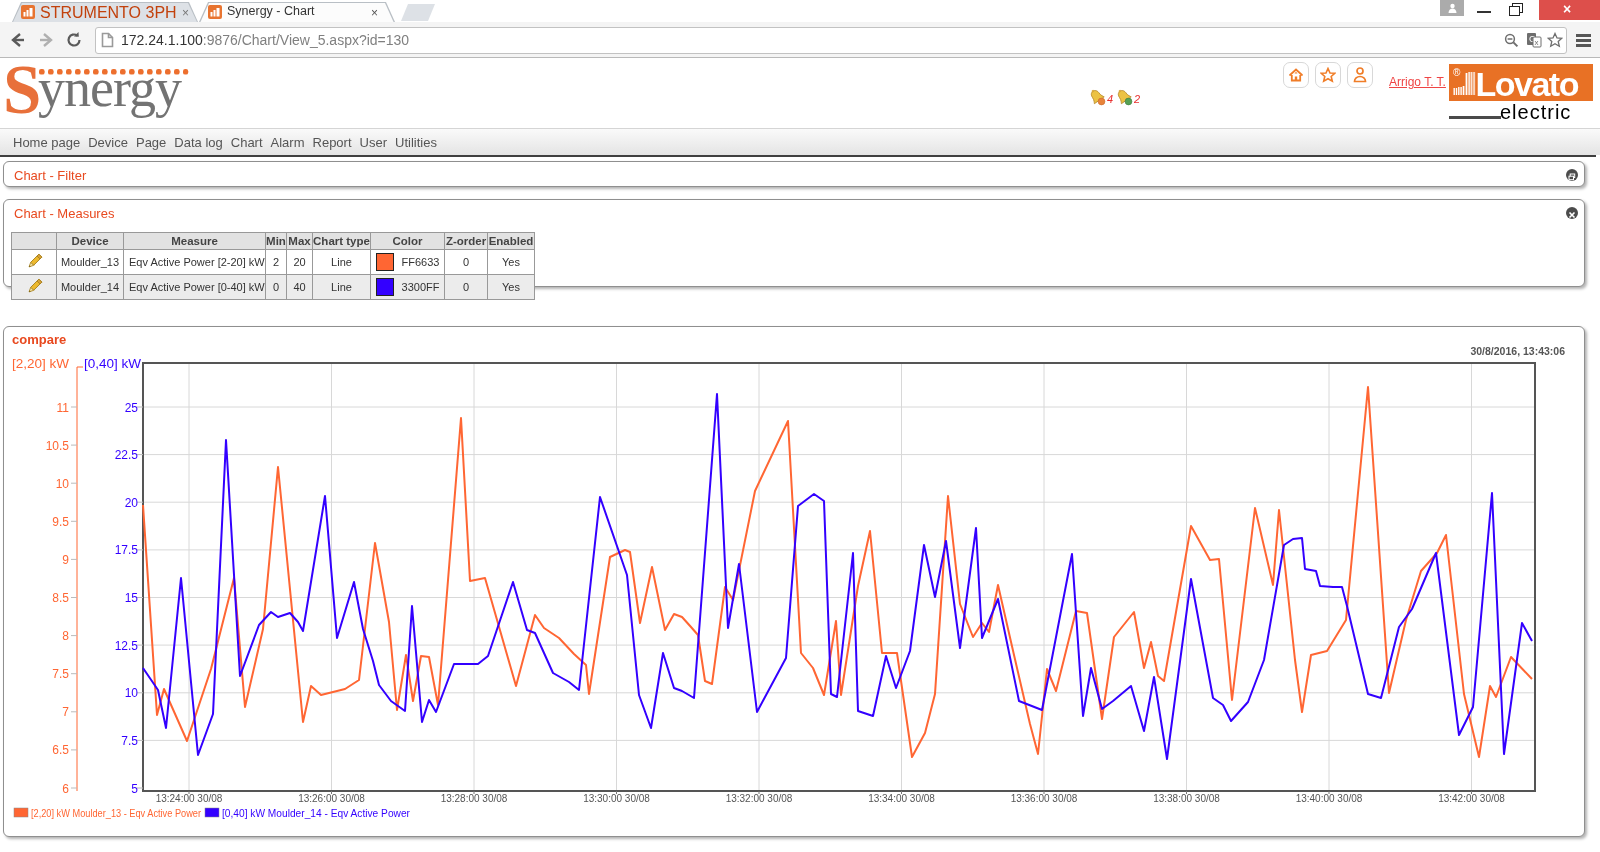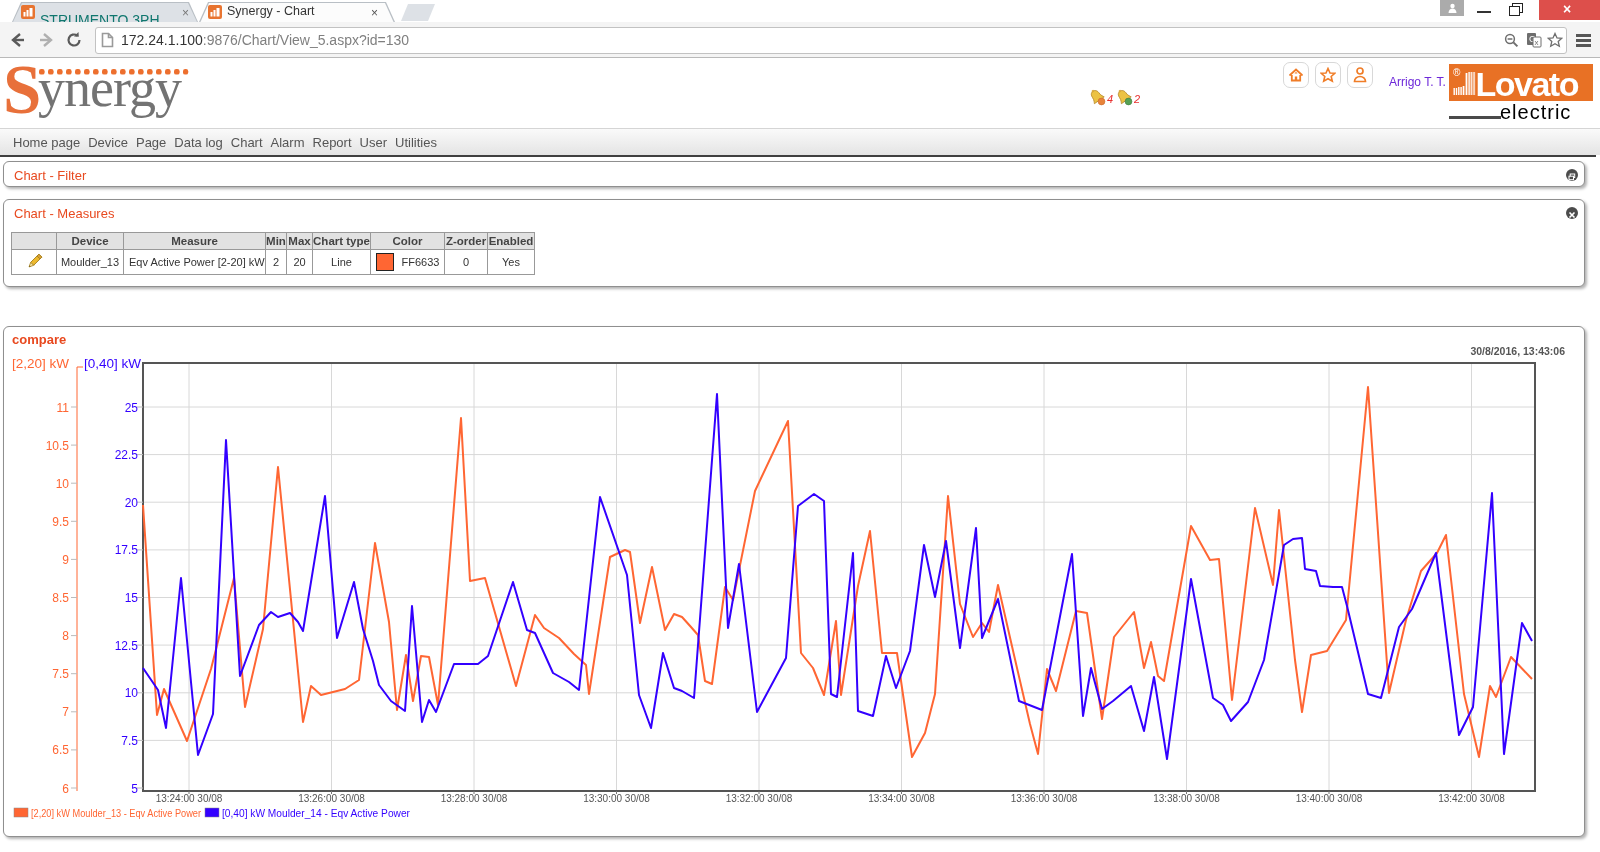--- a/index.html
+++ b/index.html
@@ -34,21 +34,21 @@
     <rect x="2.5" y="7" width="2" height="4.5" fill="#fff"></rect>
     <rect x="5.5" y="5" width="2" height="6.5" fill="#fff"></rect>
     <rect x="8.5" y="3" width="3" height="8.5" fill="#fff"></rect>
   </svg>
 <svg class="abs" style="left:208px;top:5px" width="14" height="14">
     <rect width="14" height="14" rx="2" fill="#e87430"></rect>
     <rect x="2.5" y="7" width="2" height="4.5" fill="#fff"></rect>
     <rect x="5.5" y="5" width="2" height="6.5" fill="#fff"></rect>
     <rect x="8.5" y="3" width="3" height="8.5" fill="#fff"></rect>
   </svg>
-<div class="abs" style="left:40px;top:4px;font-size:14px;color:#0f766e;margin-top:8px;">STRUMENTO 3PH</div>
+<div class="abs" style="left:40px;top:4px;font-size:16px;color:#c2410c;">STRUMENTO 3PH</div>
 <div class="abs" style="left:227px;top:4px;font-size:12.5px;color:#333;">Synergy - Chart</div>
 <div class="abs" style="left:182px;top:6px;font-size:12px;color:#777;">×</div>
 <div class="abs" style="left:371px;top:6px;font-size:12px;color:#555;">×</div>
 
 <div class="abs" style="left:1440px;top:0;width:24px;height:16px;background:#ababab;"></div>
 <svg class="abs" style="left:1447px;top:2px" width="11" height="12">
     <circle cx="5.5" cy="4" r="2.2" fill="#fff"></circle>
     <path d="M1.5 11 a4 4.5 0 0 1 8 0 z" fill="#fff"></path>
   </svg>
 <div class="abs" style="left:1477px;top:11px;width:14px;height:2px;background:#333;"></div>
@@ -144,21 +144,21 @@
   </svg>
 <div class="abs" style="left:1315px;top:62px;width:26px;height:26px;border:1px solid #d8d8d8;border-radius:7px;"></div>
 <svg class="abs" style="left:1320px;top:67px" width="16" height="16" viewBox="0 0 16 16">
     <path d="M8 1.5 L10 6 L14.8 6.3 L11.2 9.5 L12.3 14.2 L8 11.7 L3.7 14.2 L4.8 9.5 L1.2 6.3 L6 6 Z" fill="none" stroke="#f07d28" stroke-width="1.6"></path>
   </svg>
 <div class="abs" style="left:1347px;top:62px;width:26px;height:26px;border:1px solid #d8d8d8;border-radius:7px;"></div>
 <svg class="abs" style="left:1352px;top:66px" width="16" height="18" viewBox="0 0 16 18">
     <circle cx="8" cy="5" r="3" fill="none" stroke="#f07d28" stroke-width="1.7"></circle>
     <path d="M2.5 15.5 a5.5 5 0 0 1 11 0 z" fill="none" stroke="#f07d28" stroke-width="1.7"></path>
   </svg>
-<div class="abs" style="left:1389px;top:75px;font-size:12px;color:#6d28d9;">Arrigo T. T.</div>
+<div class="abs" style="left:1389px;top:75px;font-size:12px;color:#ef4444;text-decoration:underline;">Arrigo T. T.</div>
 
 <div class="abs" style="left:1449px;top:64px;width:144px;height:37px;background:#e87125;"></div>
 <svg class="abs" style="left:1449px;top:64px" width="144" height="37" viewBox="0 0 144 37">
 <text x="4" y="12" font-size="10" fill="#fff" font-family="Liberation Sans">®</text>
 <g fill="#fff">
 <rect x="4.5" y="24" width="1.4" height="7"></rect>
       <rect x="6.8" y="24" width="1.4" height="7"></rect>
       <rect x="9.1" y="23" width="1.4" height="8"></rect>
       <rect x="11.4" y="23" width="1.4" height="8"></rect>
       <rect x="13.7" y="22" width="1.7" height="9"></rect>
@@ -213,20 +213,38 @@
                 <path d="M7.4 12.8 h4.2 L9.5 17.2 Z" fill="#f6e2a0" stroke="#a8821f" stroke-width="0.8"></path>
                 <path d="M8.8 15.7 L9.5 17.2 L10.2 15.7 Z" fill="#6b5510"></path>
               </g>
             </svg></td>
       <td>Moulder_13</td>
           <td style="text-align:left;padding-left:5px;margin-left:13px;">Eqv Active Power [2-20] kW</td>
           <td>2</td>
           <td>20</td>
           <td>Line</td>
       <td><div style="display:inline-block;width:18px;height:18px;background:#ff6633;border:1px solid #222;vertical-align:middle;margin-right:8px;"></div><span style="vertical-align:middle">FF6633</span></td>
+      <td>0</td>
+          <td>Yes</td>
+        </tr>
+    <tr class="r2">
+      <td><svg width="19" height="19" viewBox="0 0 19 19">
+              <g transform="rotate(45 9.5 9.5)">
+                <rect x="7.4" y="1.2" width="4.2" height="11.6" fill="#edb92e" stroke="#a8821f" stroke-width="0.9"></rect>
+                <rect x="7.4" y="1.2" width="4.2" height="2.6" fill="#d9a23c" stroke="#a8821f" stroke-width="0.9"></rect>
+                <path d="M7.4 12.8 h4.2 L9.5 17.2 Z" fill="#f6e2a0" stroke="#a8821f" stroke-width="0.8"></path>
+                <path d="M8.8 15.7 L9.5 17.2 L10.2 15.7 Z" fill="#6b5510"></path>
+              </g>
+            </svg></td>
+      <td>Moulder_14</td>
+          <td style="text-align:left;padding-left:5px;">Eqv Active Power [0-40] kW</td>
+          <td>0</td>
+          <td>40</td>
+          <td>Line</td>
+      <td><div style="display:inline-block;width:18px;height:18px;background:#3300ff;border:1px solid #222;vertical-align:middle;margin-right:8px;"></div><span style="vertical-align:middle">3300FF</span></td>
       <td>0</td>
           <td>Yes</td>
         </tr>
   </tbody>
     </table>
 </div>
 
 <div class="panel" style="top:326px;height:511px;">
 <svg width="1582" height="511" viewBox="0 0 1582 511" style="position:absolute;left:0;top:0;font-family:'Liberation Sans',sans-serif">
 <line x1="185.0" y1="36" x2="185.0" y2="464" stroke="#d8d8d8" stroke-width="1"></line>

